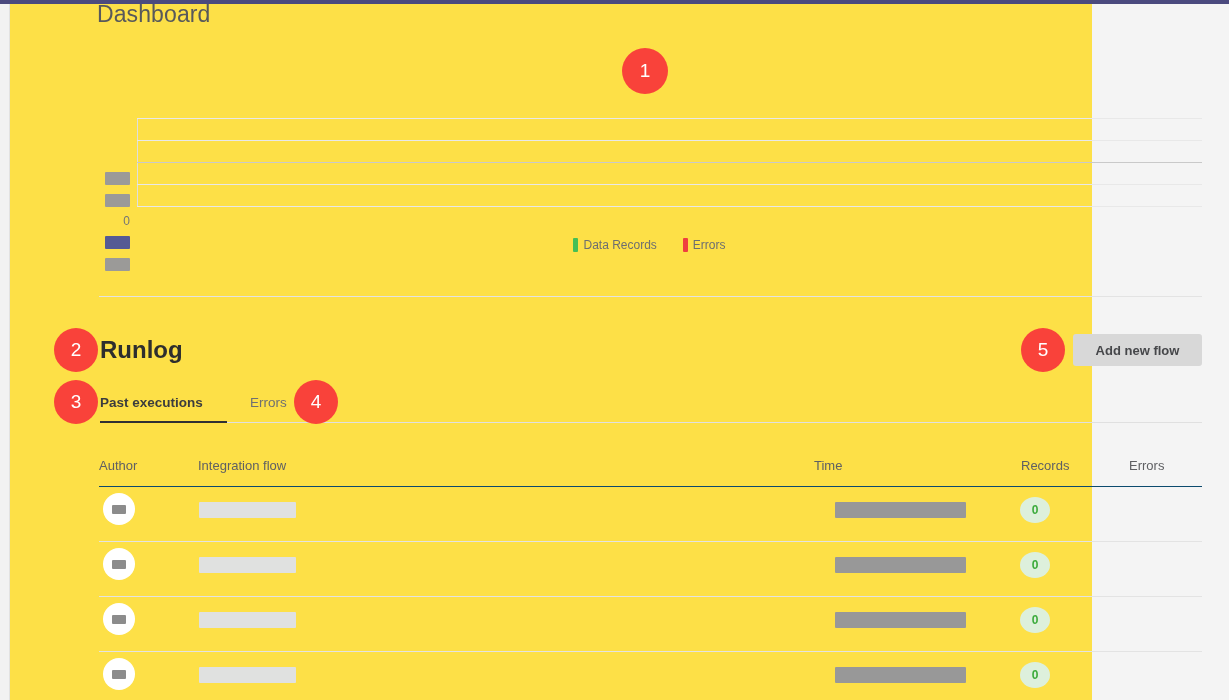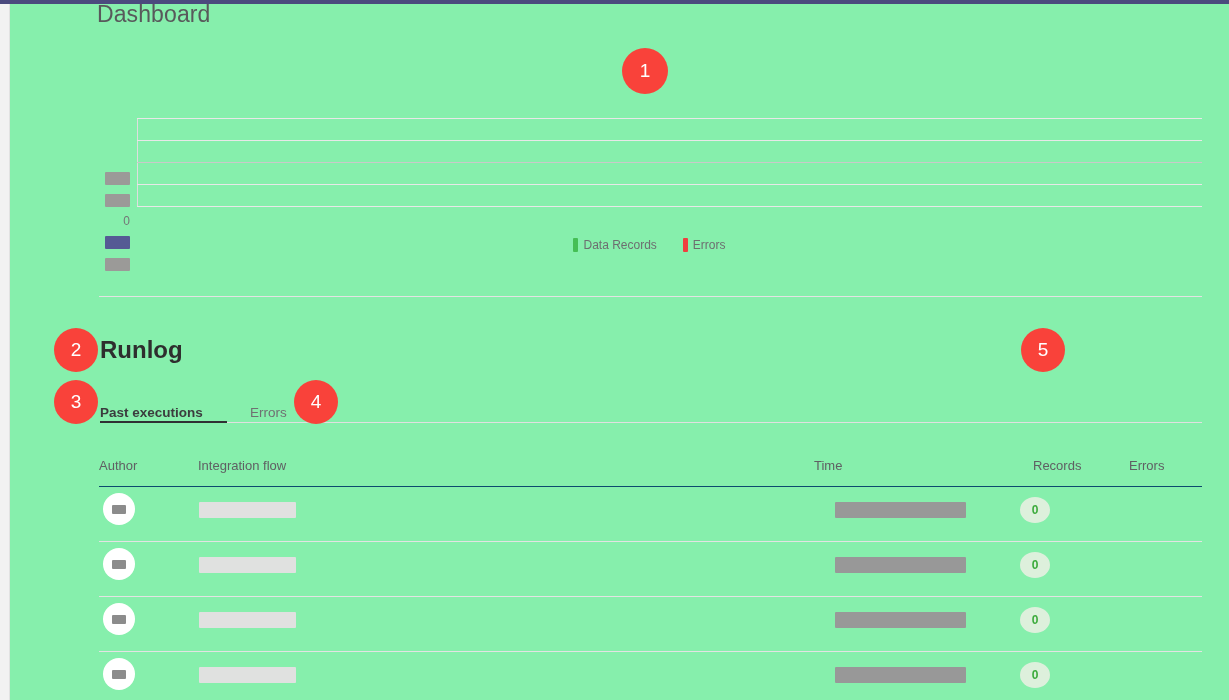--- a/index.html
+++ b/index.html
@@ -7,23 +7,23 @@
   html, body {
     width: 1229px;
     height: 700px;
     overflow: hidden;
     background: #f4f4f4;
     font-family: "Liberation Sans", sans-serif;
   }
 
   #app {
     position: relative;
-    width: 1229px;
+    width: 1092px;
     height: 700px;
-    background: #86efac;
+    background: #fde047;
   }
 
   
   .top-bar {
     position: absolute;
     left: 0; top: 0;
     width: 1229px;
     height: 4px;
     background: #4b4a7e;
   }
@@ -181,21 +181,21 @@
   
   .tabs {
     position: absolute;
     left: 100px;
     top: 388px;
     width: 1102px;
     height: 36px;
   }
   .tab {
     position: absolute;
-    top: 10px;
+    top: 0;
     font-size: 13.5px;
     line-height: 30px;
     height: 30px;
     cursor: pointer;
   }
   .tab-active {
     left: 0px;
     font-weight: bold;
     color: #3b3c3e;
   }
@@ -236,21 +236,21 @@
   .th {
     position: absolute;
     top: 0;
     font-size: 13px;
     color: #5f6063;
     line-height: 16px;
   }
   .th-author  { left: 0px; }
   .th-flow    { left: 99px; }
   .th-time    { left: 715px; }
-  .th-records { left: 922px; margin-left: 12px; }
+  .th-records { left: 922px; }
   .th-errors  { left: 1030px; }
 
   .row {
     position: relative;
     height: 55px;
     border-bottom: 1px solid #e3e3e3;
   }
   .row:last-child { border-bottom: none; }
 
   .avatar {
@@ -373,20 +373,21 @@
         <span class="legend-swatch" style="background:#ef3f3f;"></span>
         <span>Errors</span>
       </div>
     </div>
   </div>
 
   <div class="section-divider"></div>
 
   <div class="runlog-title">Runlog</div>
 
+  <button class="add-flow-btn">Add new flow</button>
 
   <div class="tabs">
     <div class="tab tab-active">Past executions</div>
     <div class="tab tab-inactive">Errors</div>
     <div class="tab-underline-active"></div>
     <div class="tab-underline-rest"></div>
   </div>
 
   <div class="table">
 

